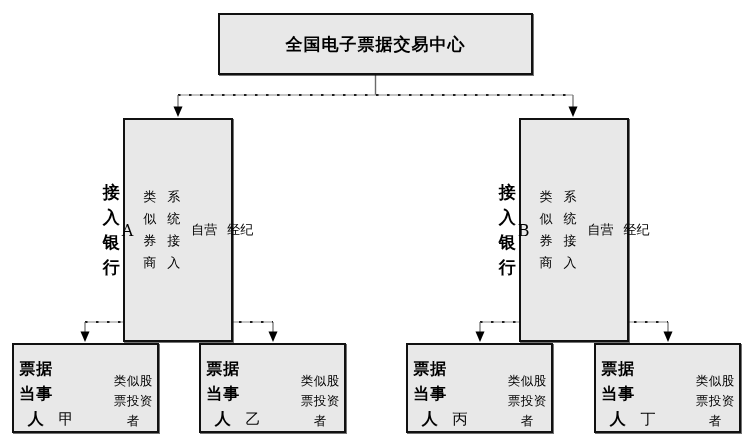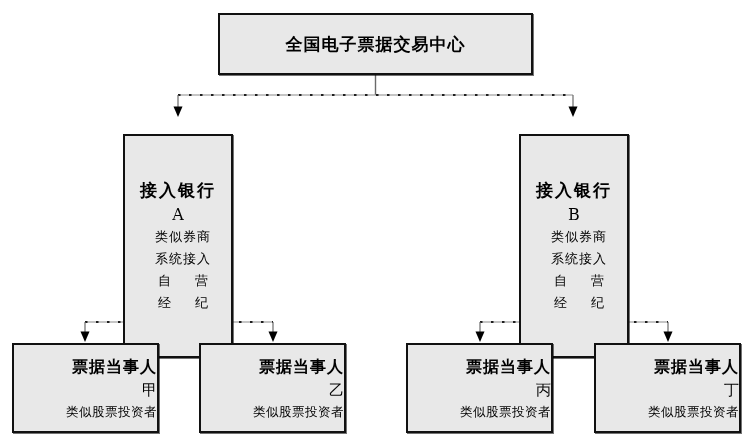--- a/index.html
+++ b/index.html
@@ -16,29 +16,29 @@
   .corner { stroke: var(--connector-gray, #7a7a7a); stroke-width:1.2; }
   .hline-base { stroke:#8c8c8c; stroke-width:1.2; }
   .hline-dots { stroke: var(--connector-dot, #1f1f1f); stroke-width:2.2; stroke-dasharray:2.5 8.5; }
   .arrow { fill: var(--arrowhead, #000000); }
 
   .box {
     position:absolute; box-sizing:border-box;
     background: var(--box-fill, #e8e8e8);
     border:2px solid var(--box-border, #111111);
     box-shadow:1px 1px 0 rgba(0,0,0,0.55);
-    display:flex; flex-direction:column;
+    display:flex; flex-direction:row;
     align-items:center; justify-content:center;
     text-align:center;
   }
   .root {
     left:218px; top:13px; width:315px; height:62px;
     font-size:17px; font-weight:600; line-height:24px; letter-spacing:1px;
   }
-  .bank { top:134px; width:110px; height:224px; }
+  .bank { top:118px; width:110px; height:224px; }
   .bank-a { left:123px; }
   .bank-b { left:519px; }
   .bank-title { font-size:17px; font-weight:600; letter-spacing:2px; line-height:25px; }
   .bank-label { font-family:"DejaVu Serif", serif; font-size:16px; line-height:23px; }
   .bank-note  { font-size:13px; letter-spacing:1px; line-height:22px;margin-left:10px; }
   .spread { display:flex; justify-content:space-between; width:50px; letter-spacing:0; }
 
   .party { top:343px; width:147px; height:90px;align-items:flex-end; }
   .party-1 { left:12px; }
   .party-2 { left:199px; }

